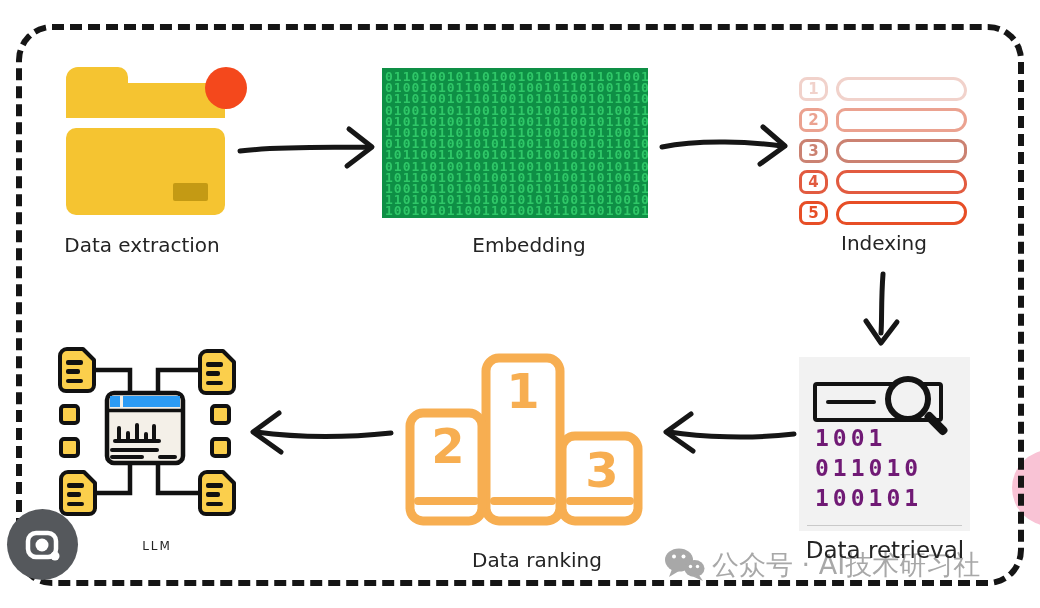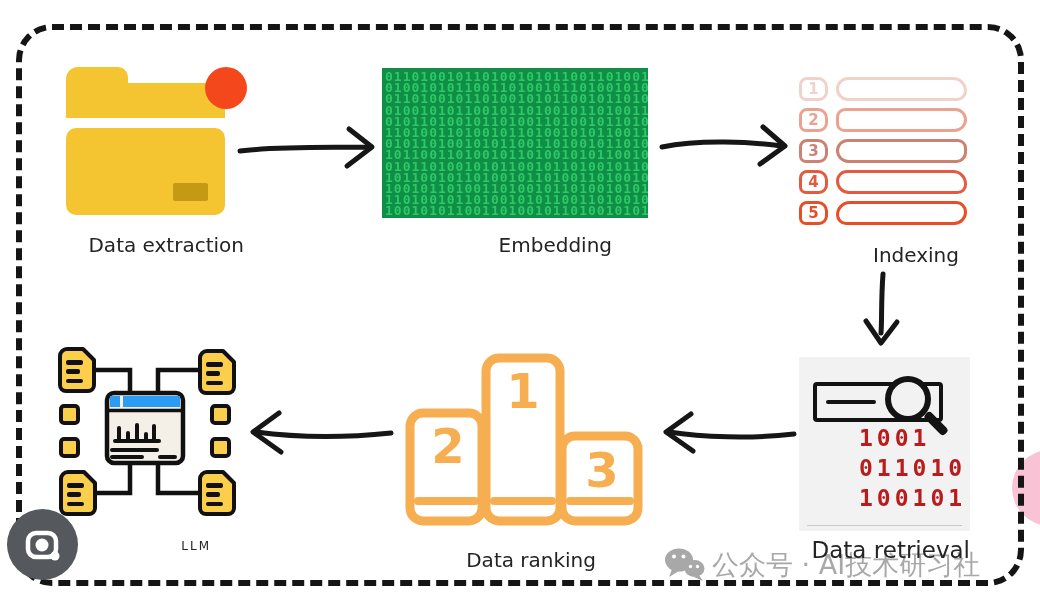--- a/index.html
+++ b/index.html
@@ -8,26 +8,26 @@
 
   
   .frame{position:absolute;left:16px;top:24px;width:1008px;height:562px;box-sizing:border-box;
          border:6px dashed #151515;border-radius:36px;z-index:10;pointer-events:none;}
 
   
   .pink{position:absolute;left:1012px;top:450px;width:76px;height:76px;border-radius:50%;
         background:#F9C3D5;z-index:5;}
 
   
-  .node-label{position:absolute;color:#242424;font-size:20px;text-align:right;z-index:6;}
+  .node-label{position:absolute;color:#242424;font-size:20px;text-align:center;z-index:6;}
   .lbl-extraction{left:40px;top:233px;width:204px;}
   .lbl-embedding{left:446px;top:233px;width:166px;}
-  .lbl-indexing{left:809px;top:243px;width:150px;}
+  .lbl-indexing{left:809px;top:231px;width:150px;}
   .lbl-retrieval{left:800px;top:537px;width:170px;font-size:23px;z-index:25;}
-  .lbl-ranking{left:430px;top:548px;width:166px;}
+  .lbl-ranking{left:454px;top:548px;width:166px;}
   .lbl-llm{left:103px;top:539px;width:108px;font-size:12px;letter-spacing:2px;}
 
   
   .folder{position:absolute;left:66px;top:67px;width:164px;height:150px;z-index:3;}
   .folder .tab{position:absolute;left:0;top:0;width:62px;height:30px;background:#F5C431;
                border-radius:12px 10px 0 0;}
   .folder .back{position:absolute;left:0;top:16px;width:159px;height:35px;background:#F5C431;
                 border-radius:0 10px 0 0;}
   .folder .front{position:absolute;left:0;top:61px;width:159px;height:87px;background:#F5C431;
                  border-radius:10px;}
@@ -59,21 +59,21 @@
   
   .retrieval{position:absolute;left:799px;top:357px;width:171px;height:174px;background:#F2F2F2;z-index:3;}
   .sbar{position:absolute;left:14px;top:25px;width:130px;height:40px;box-sizing:border-box;
         border:4px solid #131313;border-radius:4px;}
   .sline{position:absolute;left:27px;top:43px;width:50px;height:4px;background:#131313;border-radius:2px;}
   .mag{position:absolute;left:86px;top:19px;width:46px;height:46px;box-sizing:border-box;
        border:6px solid #131313;border-radius:50%;background:#F2F2F2;}
   .handle{position:absolute;left:123px;top:62px;width:28px;height:9px;background:#131313;
           border-radius:4px;transform:rotate(45deg);}
   .bin{position:absolute;left:16px;top:66px;font:700 23px/30px "DejaVu Sans Mono",monospace;
-       letter-spacing:4px;color:#b91c1c;margin-left:44px;}
+       letter-spacing:4px;color:#701a75;}
   .rline{position:absolute;left:8px;right:8px;bottom:5px;height:1px;background:#C9C9C9;}
 
   
   .svgabs{position:absolute;z-index:3;}
   .arrow{position:absolute;z-index:2;}
   .arrow path{stroke:#161616;stroke-width:5;fill:none;stroke-linecap:round;stroke-linejoin:round;}
 
   .pod{fill:#fff;stroke:var(--accent,#F7AE51);stroke-width:9;stroke-linejoin:round;}
   .podline{stroke:var(--accent,#F7AE51);stroke-width:8;stroke-linecap:round;}
   .podnum{fill:var(--accent,#F7AE51);font-family:"DejaVu Sans",sans-serif;font-weight:700;

